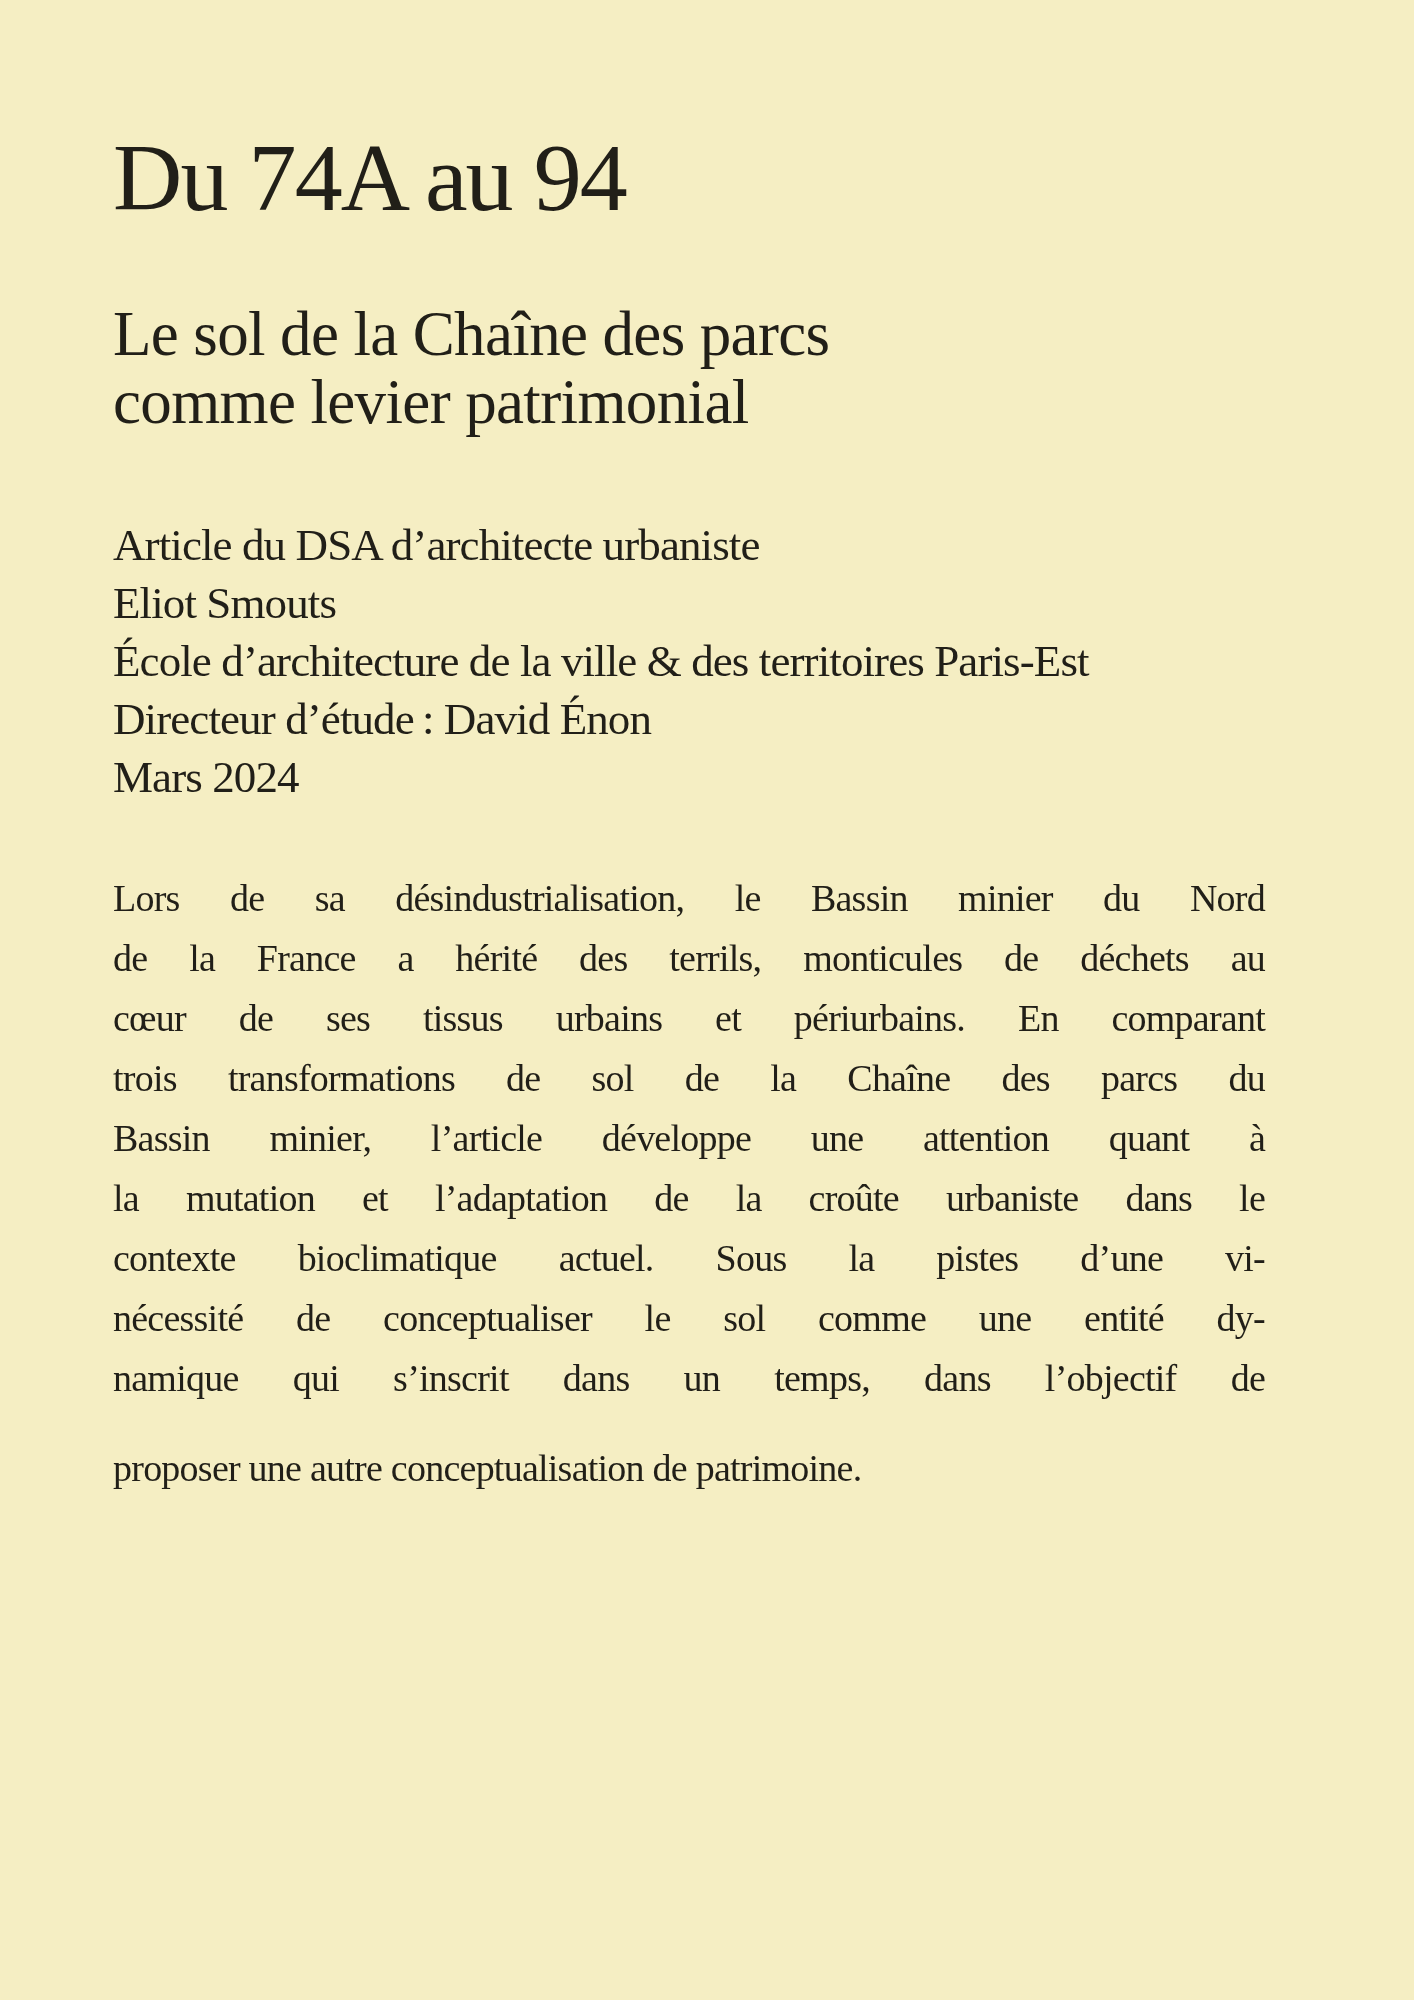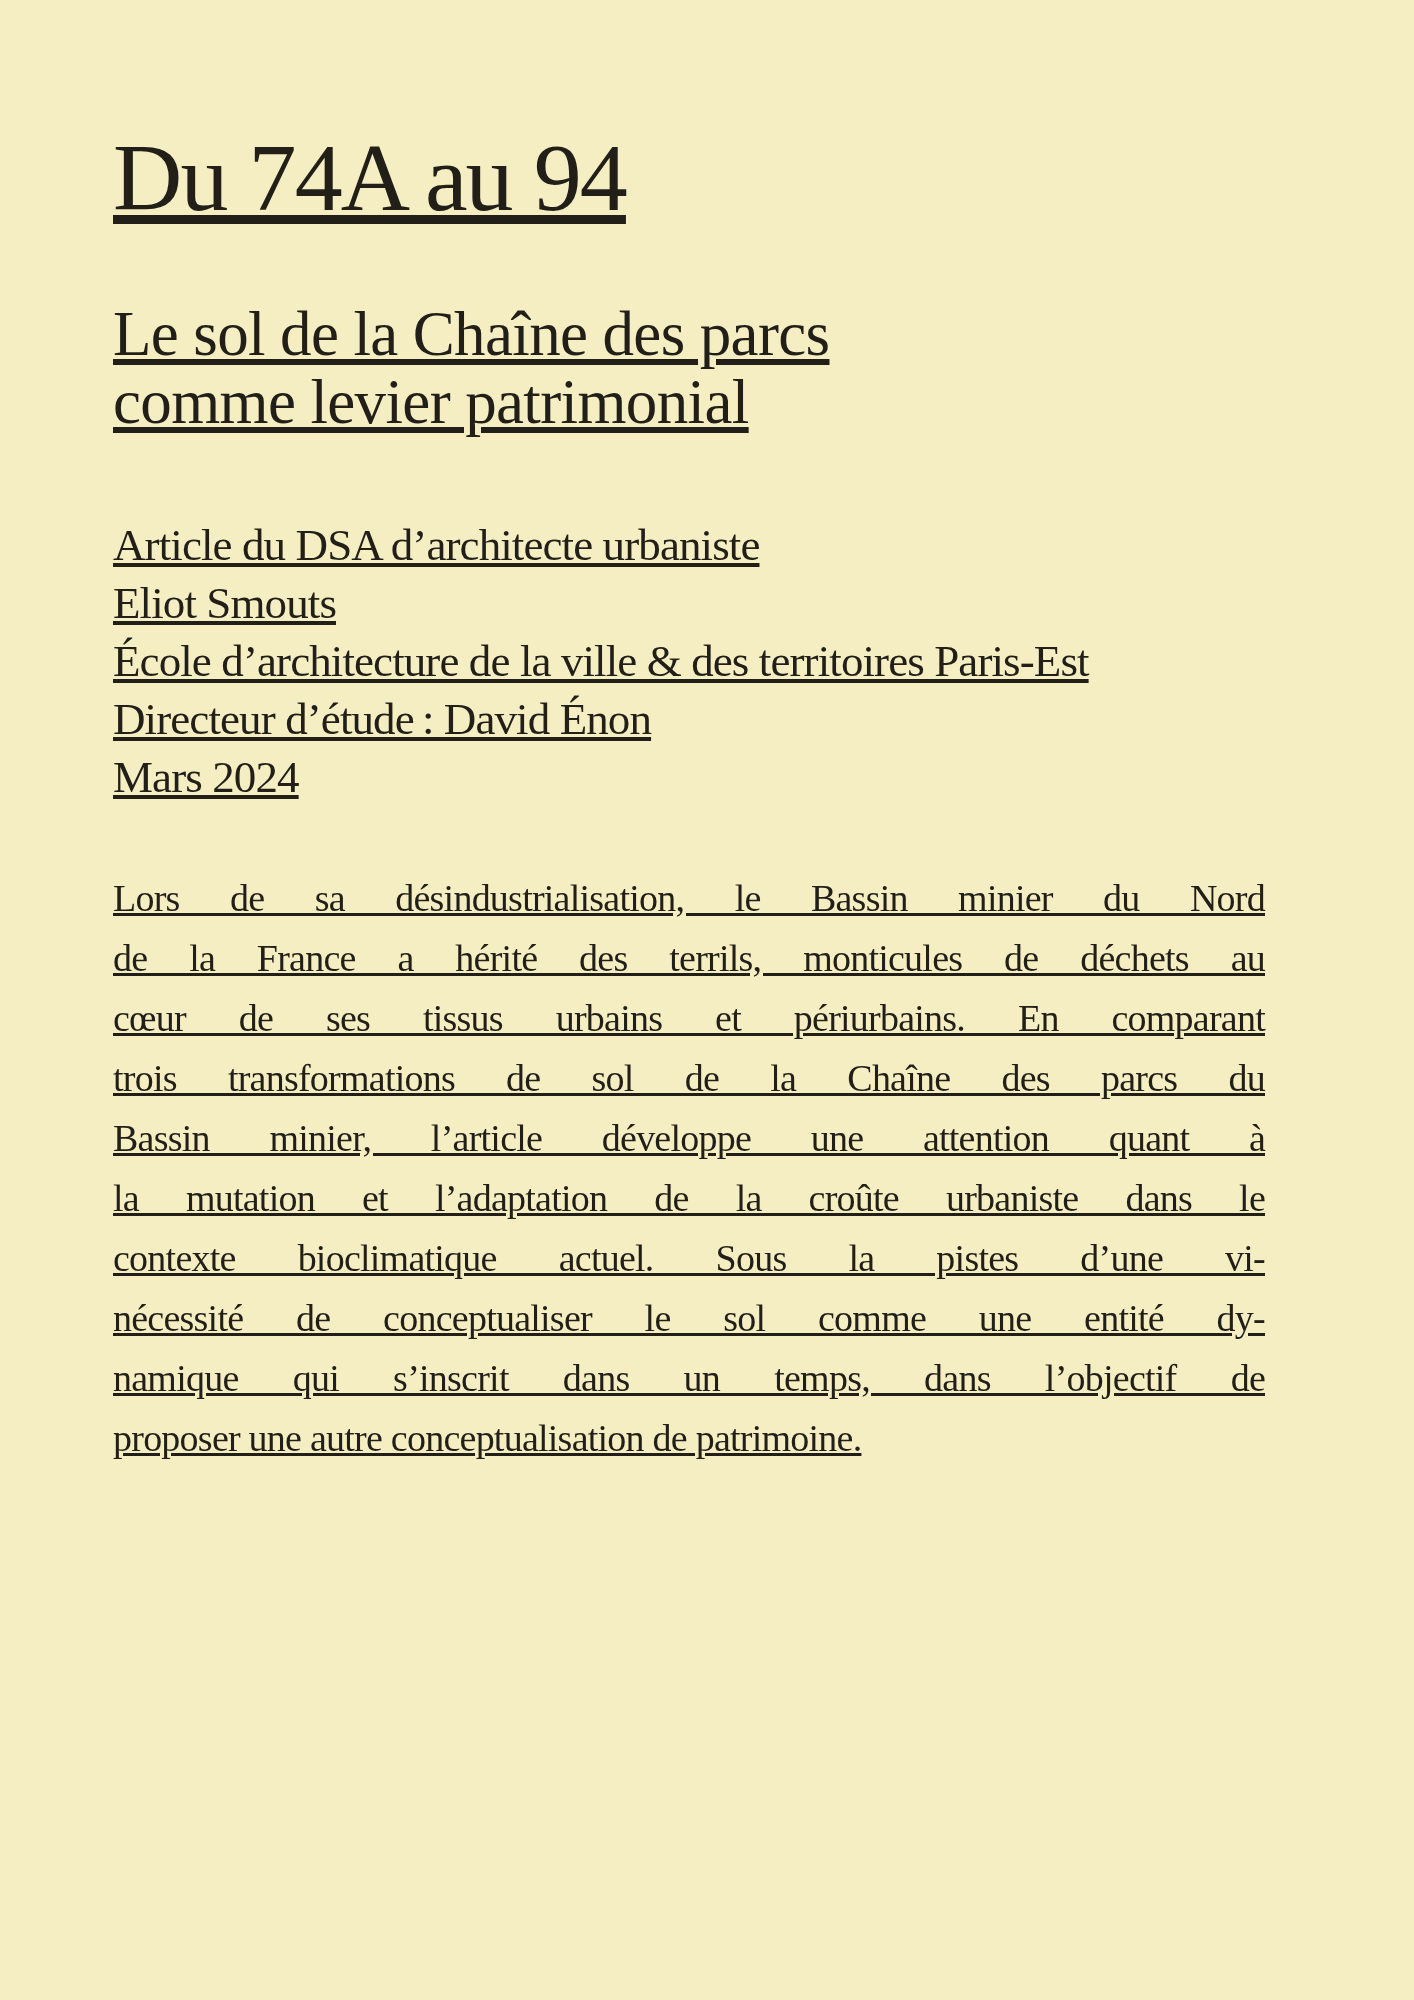--- a/index.html
+++ b/index.html
@@ -12,21 +12,20 @@
     background: var(--bg);
     font-family: "Liberation Serif", "DejaVu Serif", serif;
     color: var(--fg);
   }
   .page {
     position: relative;
     width: 1342px;
     height: 2000px;
     background: var(--bg);
     overflow: hidden;
-    text-decoration: underline;
   }
   .content {
     padding: 130px 149px 0 113px; 
   }
   .title {
     margin: 0;
     font-size: 96px;
     line-height: 96px;
     font-weight: 400;
     letter-spacing: -0.02em;
@@ -53,20 +52,21 @@
     letter-spacing: -0.02em;
     width: 1152px;
   }
   .abs-line {
     text-align: justify;
     text-align-last: justify;
   }
   .abs-line.last {
     text-align: left;
     text-align-last: left;
+    margin-top: 30px;
   }
 </style>
 </head>
 <body>
 
 <div class="page">
   <div class="content">
 
     <h1 class="title">Du 74A au 94</h1>
 

